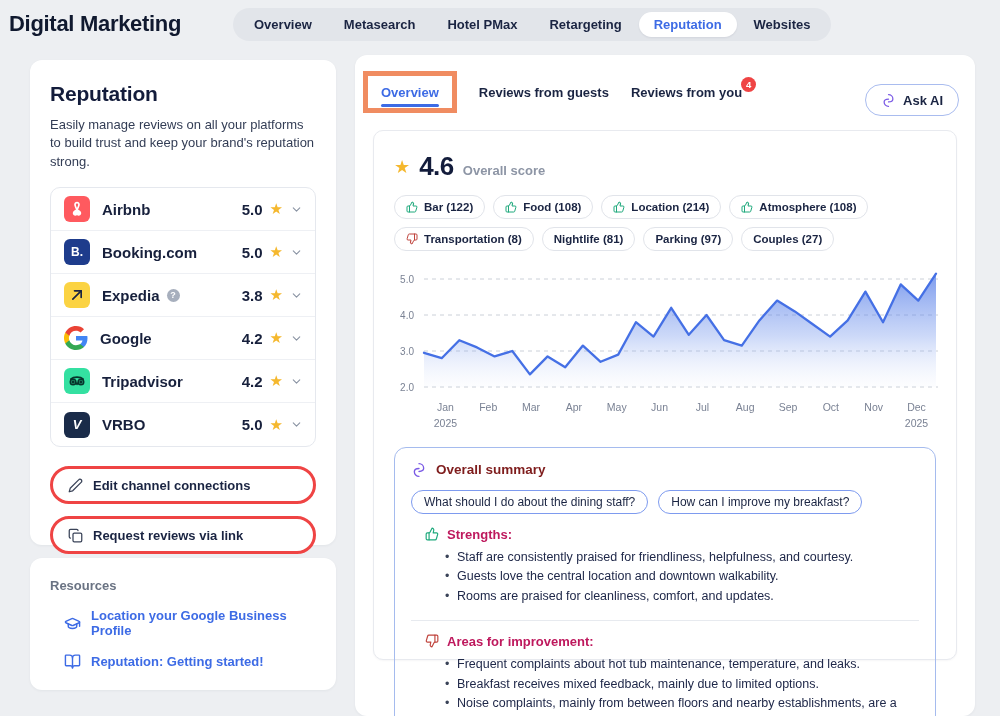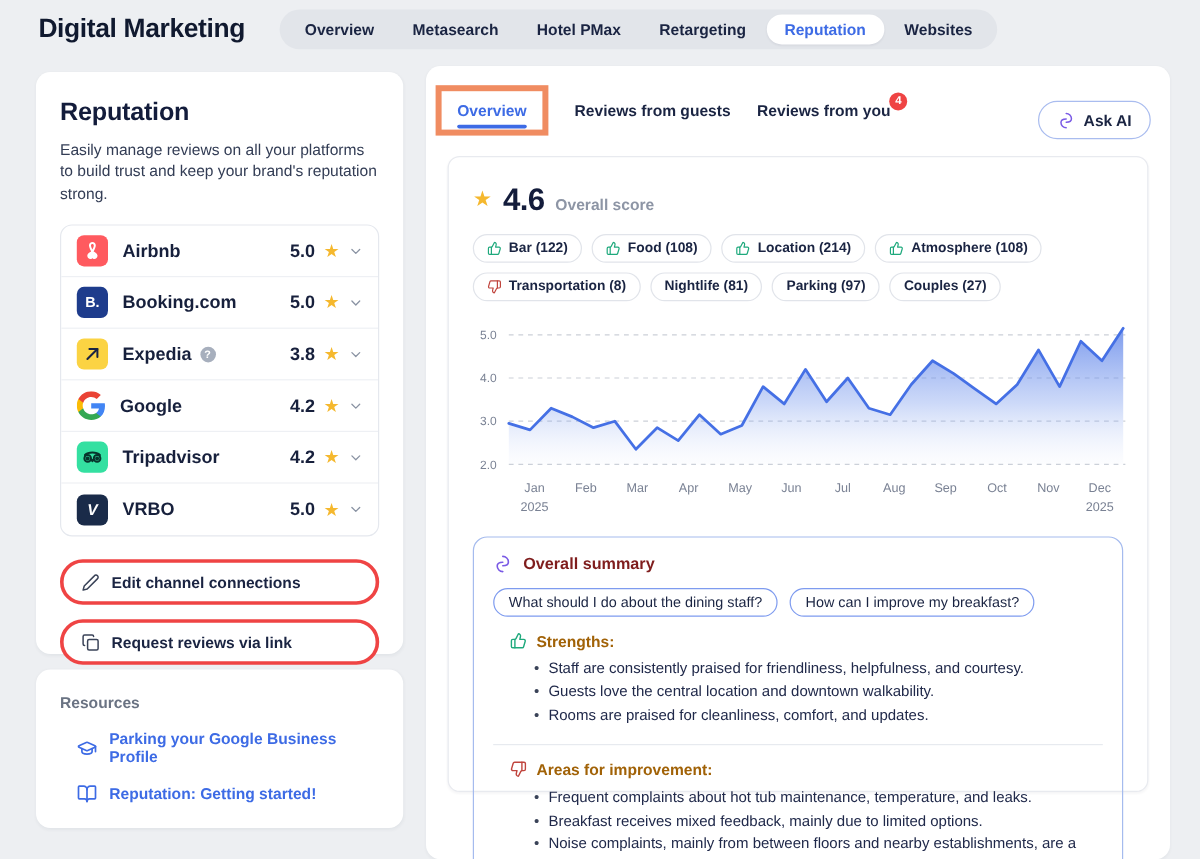--- a/index.html
+++ b/index.html
@@ -2,21 +2,21 @@
 <html><head>
 <meta charset="utf-8">
 <style>
   *{margin:0;padding:0;box-sizing:border-box}
   html,body{width:1000px;height:716px}
   body{
     position:relative;background:#EDEFF2;overflow:hidden;
     font-family:"Liberation Sans","DejaVu Sans",sans-serif;color:#1A2442;
   }
   
-  .app-title{position:absolute;left:32px;top:11px;font-size:22px;font-weight:800;color:#10192F;letter-spacing:-0.3px}
+  .app-title{position:absolute;left:9px;top:11px;font-size:22px;font-weight:800;color:#10192F;letter-spacing:-0.3px}
   .nav{position:absolute;left:233px;top:8px;background:#E2E5EA;border-radius:18px;padding:4px 6px;display:flex;gap:2px;align-items:center}
   .nav-tab{padding:5px 15px;border-radius:14px;font-size:13px;font-weight:600;color:#1A2442;cursor:pointer;white-space:nowrap}
   .nav-tab.active{background:#fff;color:#3D6BE5;box-shadow:0 1px 2px rgba(20,30,60,.08)}
   
   .sidebar-card{position:absolute;left:30px;top:60px;width:306px;height:485px;background:#fff;border-radius:12px;box-shadow:0 1px 3px rgba(20,30,60,.05);padding:22px 20px}
   .side-title{font-size:21px;font-weight:800;color:#131C3B;letter-spacing:-0.2px}
   .side-desc{font-size:13px;line-height:1.42;color:#333D55;margin:10px 0 16px}
   .platform-list{border:1px solid #E5E8EE;border-radius:10px;overflow:hidden;background:#fff}
   .platform-row{display:flex;align-items:center;height:43px;padding:0 12px 0 13px;border-bottom:1px solid #EEF0F4;cursor:pointer}
   .platform-row:last-child{border-bottom:none}
@@ -58,21 +58,21 @@
   .chart-wrap{margin-top:14px}
   svg.chart{display:block;width:544px;height:132px}
   .months{display:flex;margin-left:30px;width:514px;margin-top:3px}
   .month{flex:1;text-align:center;font-size:10.5px;color:#7A8294;line-height:1.5}
   .summary-box{margin-top:15px;border:1.5px solid #A5BBEE;border-radius:12px;padding:14px 16px 16px}
   .sum-head{display:flex;align-items:center;gap:9px;font-size:13.5px;font-weight:700;color:#7f1d1d}
   .sum-head svg{width:16px;height:16px;color:#7A5AE5}
   .suggestions{display:flex;gap:10px;margin-top:12px}
   .sugg{border:1.3px solid #7E9BEF;border-radius:14px;padding:4px 12px;font-size:12px;color:#1A2442;background:#fff;cursor:pointer;font-family:inherit}
   .sect{margin-top:13px;padding-left:14px}
-  .sect-head{display:flex;align-items:flex-start;gap:8px;font-size:13px;font-weight:700;color:#a16207}
+  .sect-head{display:flex;align-items:flex-start;gap:8px;font-size:13px;font-weight:700;color:#be185d}
   .sect-head svg{width:14px;height:14px;flex:none}
   .thumb-up{color:#1EA97C}.thumb-down{color:#C0453E}
   ul.bullets{margin:6px 0 0;padding-left:32px;list-style:none}
   ul.bullets li{font-size:12.5px;color:#20294A;line-height:1.58;position:relative}
   ul.bullets li::before{content:'\2022';position:absolute;left:-12px;color:#3A4358}
   .sum-div{height:1px;background:#E7EAEF;margin-top:13px}
 </style>
 </head>
 <body>
 
@@ -210,21 +210,21 @@
   <div class="res-title">Resources</div>
   <div id="resource-links">
       <div class="res-link">
         <span style="display: flex;">
           <svg viewBox="0 0 24 24" fill="none" stroke="currentColor" stroke-width="2" stroke-linecap="round" stroke-linejoin="round">
             <path d="M21.42 10.92a1 1 0 0 0-.02-1.84L12.83 5.18a2 2 0 0 0-1.66 0L2.6 9.08a1 1 0 0 0 0 1.83l8.57 3.91a2 2 0 0 0 1.66 0z"></path>
             <path d="M22 10v6"></path>
             <path d="M6 12.5V16a6 3 0 0 0 12 0v-3.5"></path>
           </svg>
         </span>
-        <span>Parking your Google Business Profile</span>
+        <span>Location your Google Business Profile</span>
       </div>
       <div class="res-link">
         <span style="display: flex;">
           <svg viewBox="0 0 24 24" fill="none" stroke="currentColor" stroke-width="2" stroke-linecap="round" stroke-linejoin="round">
             <path d="M12 7v14"></path>
             <path d="M3 18a1 1 0 0 1-1-1V4a1 1 0 0 1 1-1h5a4 4 0 0 1 4 4 4 4 0 0 1 4-4h5a1 1 0 0 1 1 1v13a1 1 0 0 1-1 1h-6a3 3 0 0 0-3 3 3 3 0 0 0-3-3z"></path>
           </svg>
         </span>
         <span>Reputation: Getting started!</span>
       </div>

